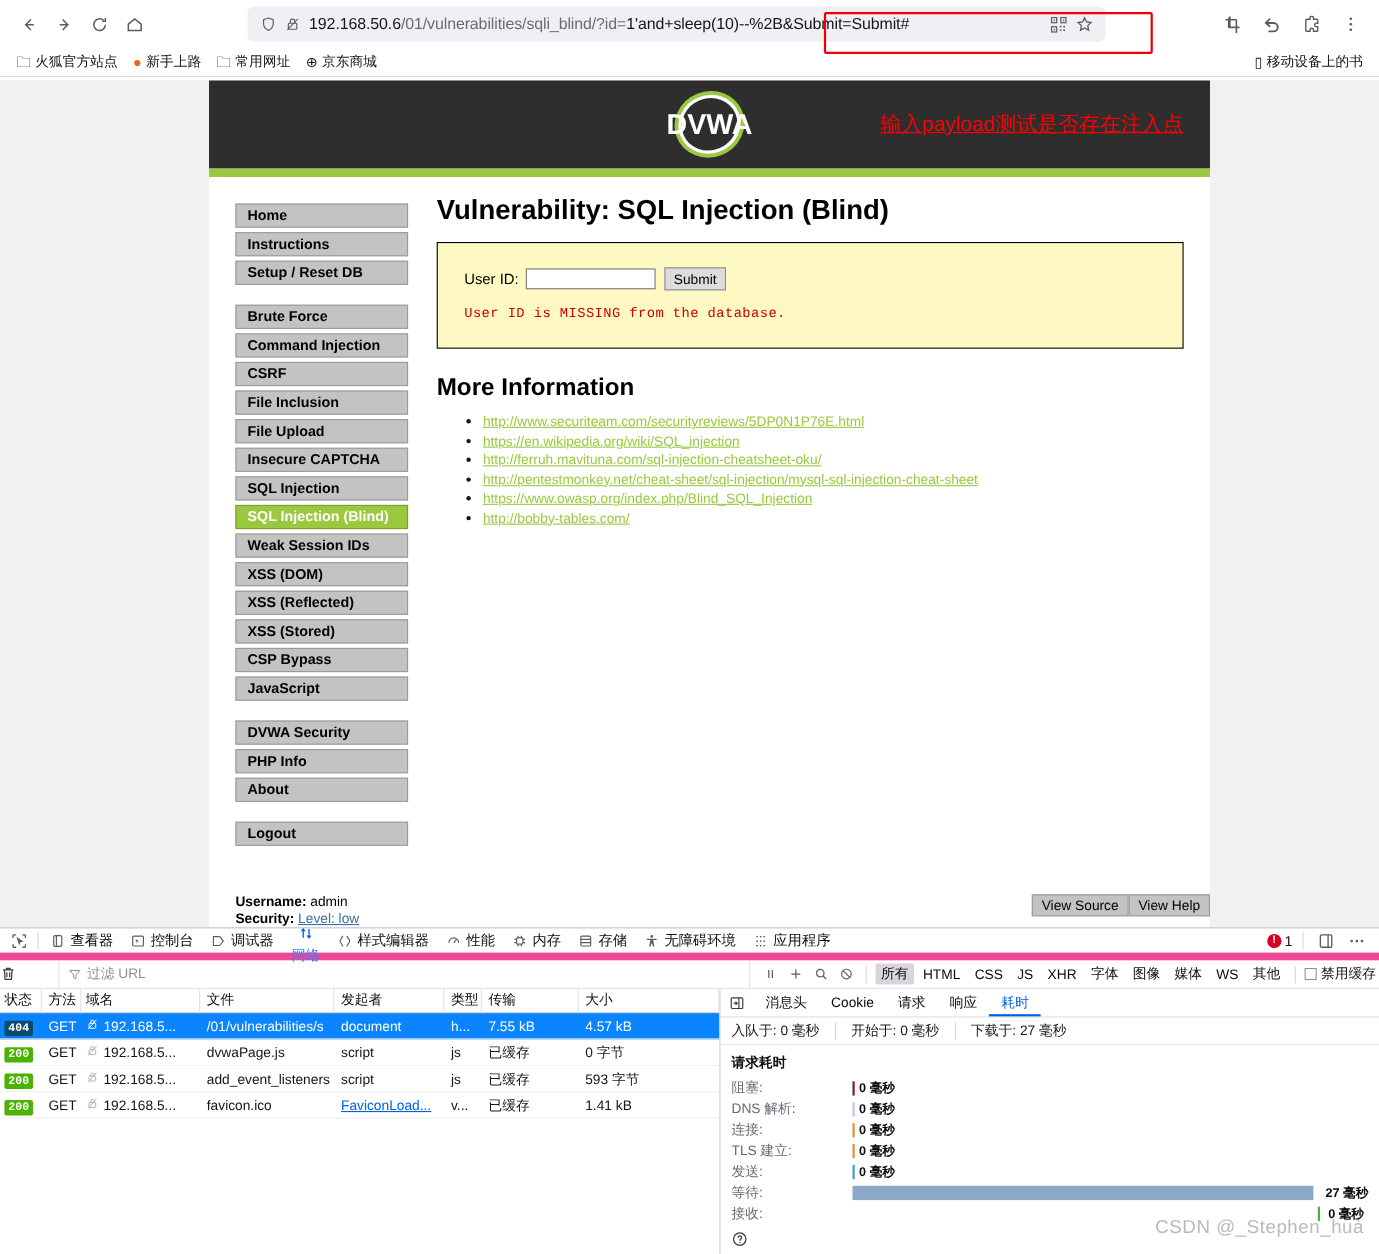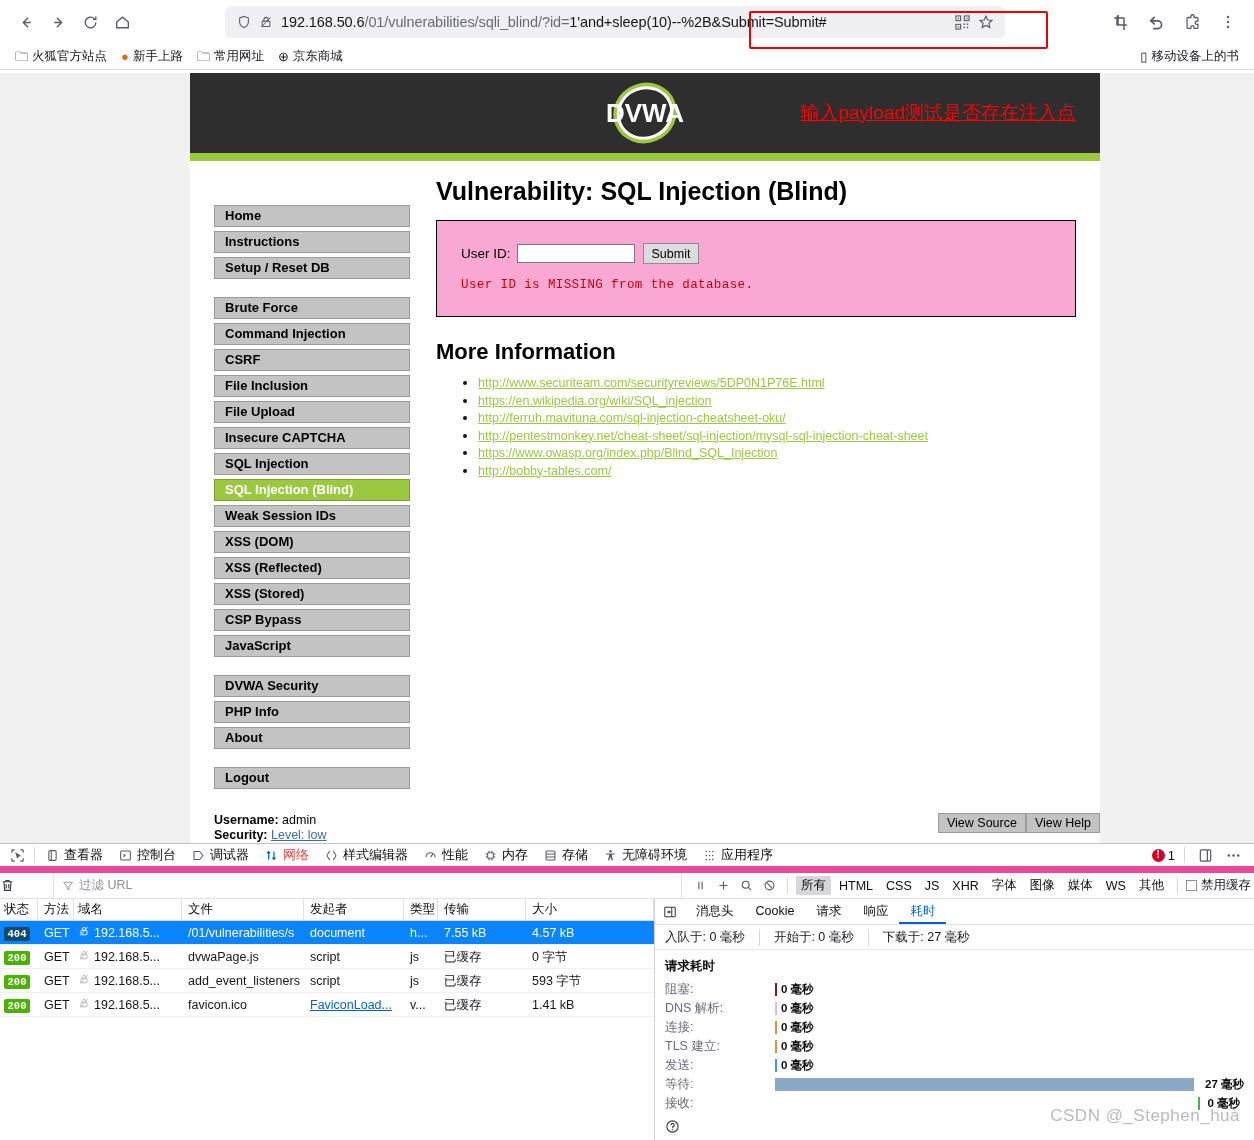--- a/index.html
+++ b/index.html
@@ -69,35 +69,35 @@
   }
   #dvwa-logo-wrap { display:flex; align-items:center; gap:10px; }
   .logo-svg { display:block; }
   #header-annotation {
     position:absolute; right:24px; top:50%; transform:translateY(-50%);
     color:#ff0000; font-size:19px; white-space:nowrap;text-decoration:underline;
   }
   #dvwa-greenbar { height:8px; background:#9ac93f; }
 
   #dvwa-body { display:flex; background:#ffffff; }
-  #dvwa-sidebar { width:220px; padding:24px 0 0 24px; flex:none;margin-top:20px; }
+  #dvwa-sidebar { width:181px; padding:24px 0 0 24px; flex:none; }
   .menu-group { margin-bottom:18px; }
   .menu-item {
     display:block; height:22px; line-height:20px;
     background:#c3c3c3; border:1px solid #9a9a9a;
     font-size:13px; font-weight:bold; color:#000;
     padding-left:10px; margin-bottom:4px; white-space:nowrap;
     cursor:default;
   }
   .menu-item.active { background:#9ac93f; border-color:#7da02f; color:#ffffff; }
 
   #dvwa-main { flex:1; padding:16px 24px 0 26px; }
   #vuln-title { font-size:25px; font-weight:bold; margin:0 0 14px 0; color:#000; }
   #vuln-box {
-    border:1px solid #000000; background:#f9a8d4;
+    border:1px solid #000000; background:#fef9c3;
     padding:22px 20px 24px 24px; margin-bottom:22px;
   }
   .form-row { display:flex; align-items:center; gap:2px; margin-bottom:14px; }
   .form-label { font-size:13.5px; color:#000; margin-right:4px;}
   #user-id-input {
     width:118px; height:19px; border:1px solid #767676; background:#fff;
     font-family:"Liberation Sans", sans-serif; font-size:12px; padding:0 2px;
   }
   #submit-button {
     height:21px; background:#dcdcdc; border:1px solid #8c8c8c;
@@ -134,21 +134,21 @@
   }
   #dt-toolbar {
     height:29px; display:flex; align-items:center;
     border-bottom:7px solid #ec4899; padding:0 6px; flex:none;
     font-size:13px;
   }
   .dt-tab {
     display:flex; align-items:center; gap:5px; padding:0 8px; height:27px;
     color:#0c0c0d; white-space:nowrap; cursor:default;
   }
-  .dt-tab.active { color:#ef4444; }
+  .dt-tab.active { color:#3b82f6;flex-direction:column; }
   .dt-tab .ticon { display:flex; align-items:center; color:#5b5b66;}
   .dt-tab.active .ticon { color:#0060df; }
   .dt-sep { width:1px; height:16px; background:#d7d7db; margin:0 3px; }
   #dt-toolbar-right { margin-left:auto; display:flex; align-items:center; gap:6px; padding-right:4px;}
   #dt-error-badge { display:flex; align-items:center; gap:3px; }
   .err-dot {
     width:13px; height:13px; border-radius:50%; background:#d70022; color:#fff;
     font-size:10px; font-weight:bold; display:flex; align-items:center; justify-content:center;
     line-height:1;
   }

